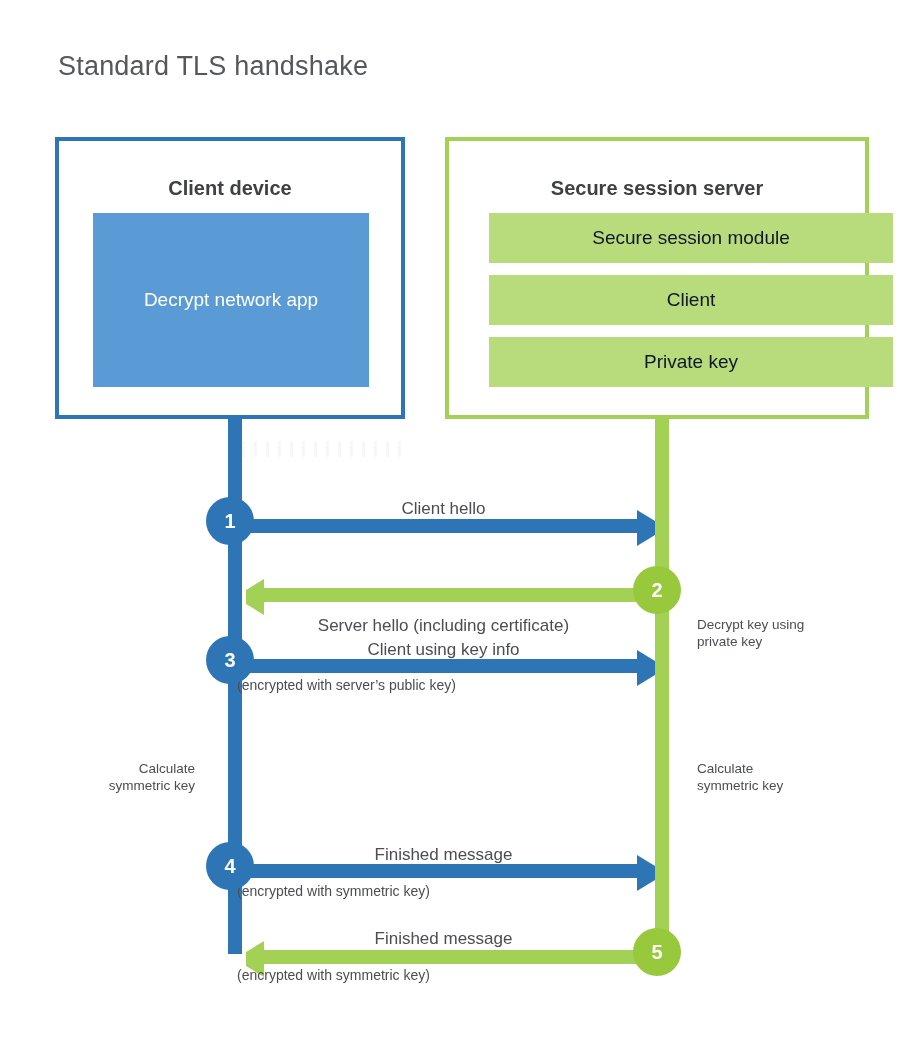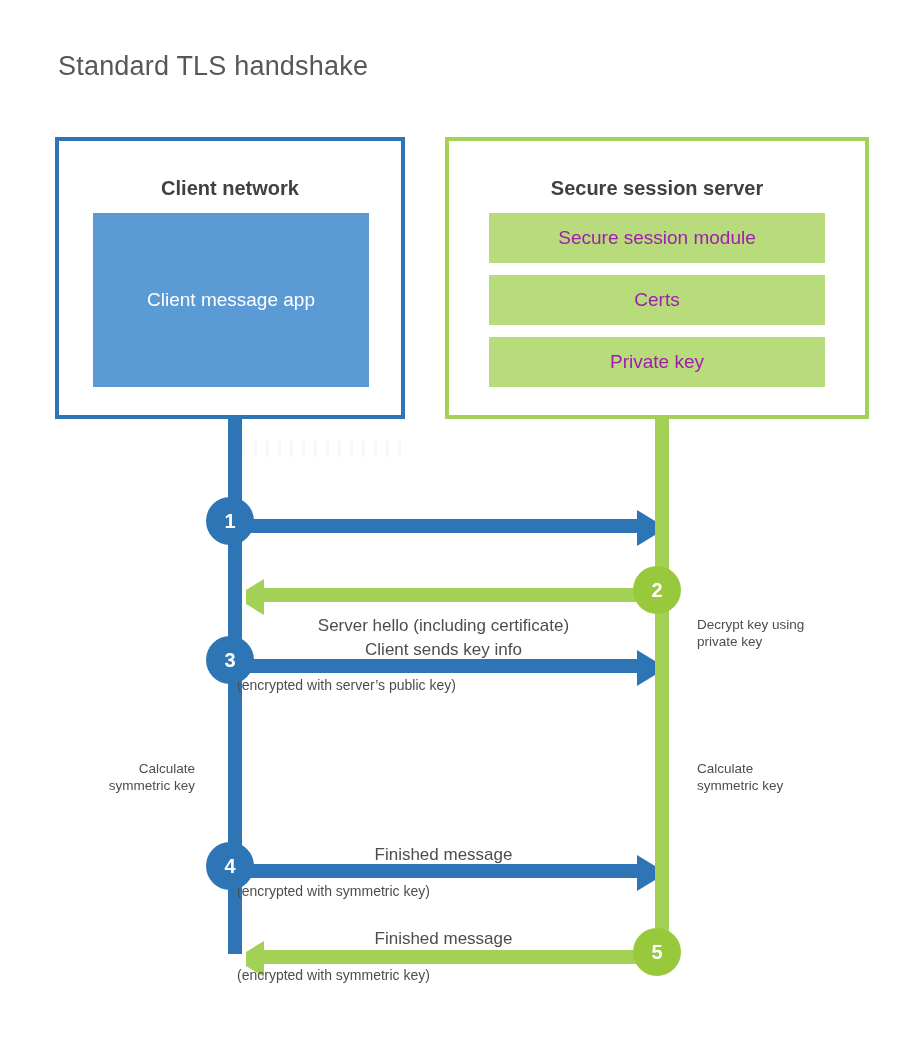--- a/index.html
+++ b/index.html
@@ -16,22 +16,22 @@
     letter-spacing:.2px;color:var(--ink-title);}
 
   .entity-box{position:absolute;top:123px;height:282px;background:#fff;}
   .entity-box.client{left:41px;width:350px;border:4px solid var(--blue);}
   .entity-box.server{left:431px;width:424px;border:4px solid var(--green-line);}
   .entity-title{margin-top:22px;text-align:center;font-size:20px;font-weight:700;color:var(--ink-head);}
 
   .app-box{position:absolute;left:79px;top:199px;width:276px;height:174px;background:var(--blue-fill);
     display:flex;align-items:center;justify-content:center;text-align:center;
     color:#fff;font-size:19px;line-height:1.5;padding:0 40px;}
-  .server-bar{position:absolute;left:475px;width:336px;height:50px;background:var(--green-bar);
-    display:flex;align-items:center;justify-content:center;color:#a21caf;font-size:19px;}
+  .server-bar{position:absolute;left:475px;width:404px;height:50px;background:var(--green-bar);
+    display:flex;align-items:center;justify-content:center;color:#0f172a;font-size:19px;}
   .server-bar.b0{top:199px;} .server-bar.b1{top:261px;} .server-bar.b2{top:323px;}
 
   .lifeline{position:absolute;top:405px;width:4px;height:535px;}
   .lifeline.client{left:214px;background:var(--blue);}
   .lifeline.server{left:641px;background:var(--green-line);}
 
   .ghost-ticks{position:absolute;left:228px;top:427px;width:162px;height:16px;opacity:.6;
     background:repeating-linear-gradient(90deg, rgba(130,130,140,.10) 0 3px, transparent 3px 12px);}
 
   .step-circle{position:absolute;width:48px;height:48px;border-radius:50%;
@@ -58,45 +58,46 @@
   .side-note.calc-right{left:676px;top:739px;width:120px;text-align:left;}
 </style>
 </head>
 <body>
 
 <div class="canvas">
 
   <div class="page-title">Standard TLS handshake</div>
 
   <div class="entity-box client">
-    <div class="entity-title">Client network</div>
+    <div class="entity-title">Client device</div>
   </div>
-  <div class="app-box">Client message app</div>
+  <div class="app-box">Decrypt network app</div>
 
   <div class="entity-box server">
     <div class="entity-title">Secure session server</div>
   </div>
   <div class="server-bar b0">Secure session module</div>
-  <div class="server-bar b1">Certs</div>
+  <div class="server-bar b1">Client</div>
   <div class="server-bar b2">Private key</div>
 
   <div class="lifeline client"></div>
   <div class="lifeline server"></div>
   <div class="ghost-ticks"></div>
 
+  <div class="msg-label" style="top:478px;">Client hello</div>
   <div class="arrow-line blue" style="left:216px;top:505px;width:407px;"></div>
   <div class="arrow-head right" style="left:623px;top:496px;"></div>
   <div class="step-circle blue" style="left:192px;top:483px;">1</div>
 
   <div class="msg-label" style="top:548px;margin-top:47px;">Server hello (including certificate)</div>
   <div class="arrow-line green" style="left:236px;top:574px;width:407px;"></div>
   <div class="arrow-head left" style="left:218px;top:565px;"></div>
   <div class="step-circle green" style="left:619px;top:552px;">2</div>
 
-  <div class="msg-label" style="top:619px;">Client sends key info</div>
+  <div class="msg-label" style="top:619px;">Client using key info</div>
   <div class="arrow-line blue" style="left:216px;top:645px;width:407px;"></div>
   <div class="arrow-head right" style="left:623px;top:636px;"></div>
   <div class="step-circle blue" style="left:192px;top:622px;">3</div>
   <div class="msg-sub" style="top:656px;">(encrypted with server’s public key)</div>
 
   <div class="side-note decrypt">Decrypt key using private key</div>
   <div class="side-note calc-left">Calculate symmetric key</div>
   <div class="side-note calc-right">Calculate symmetric key</div>
 
   <div class="msg-label" style="top:824px;">Finished message</div>

